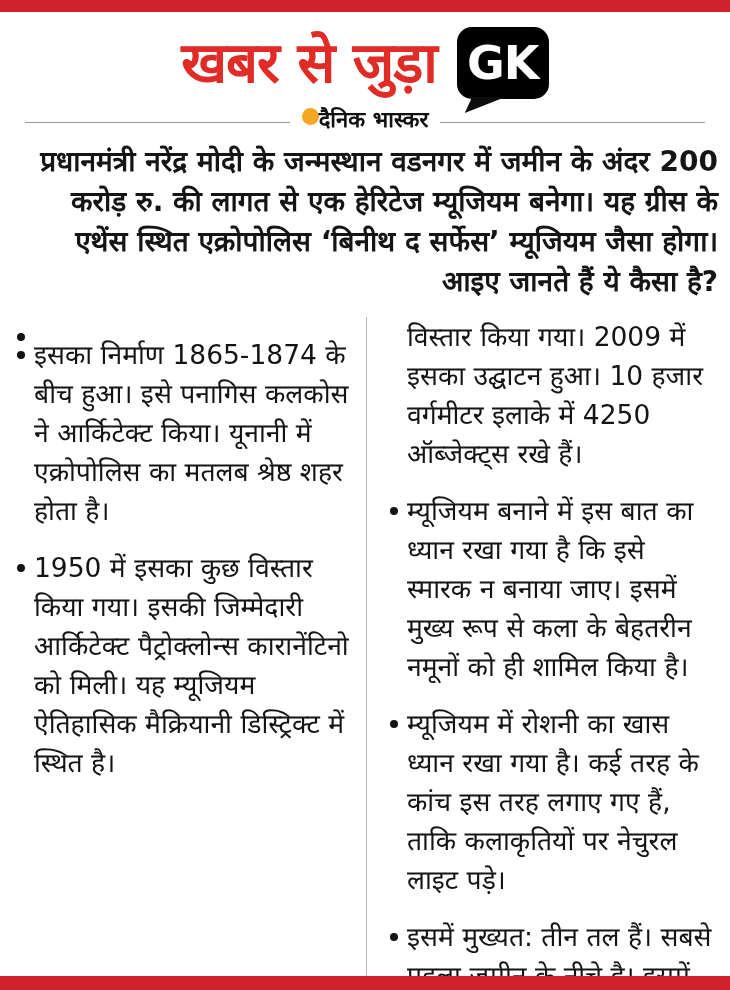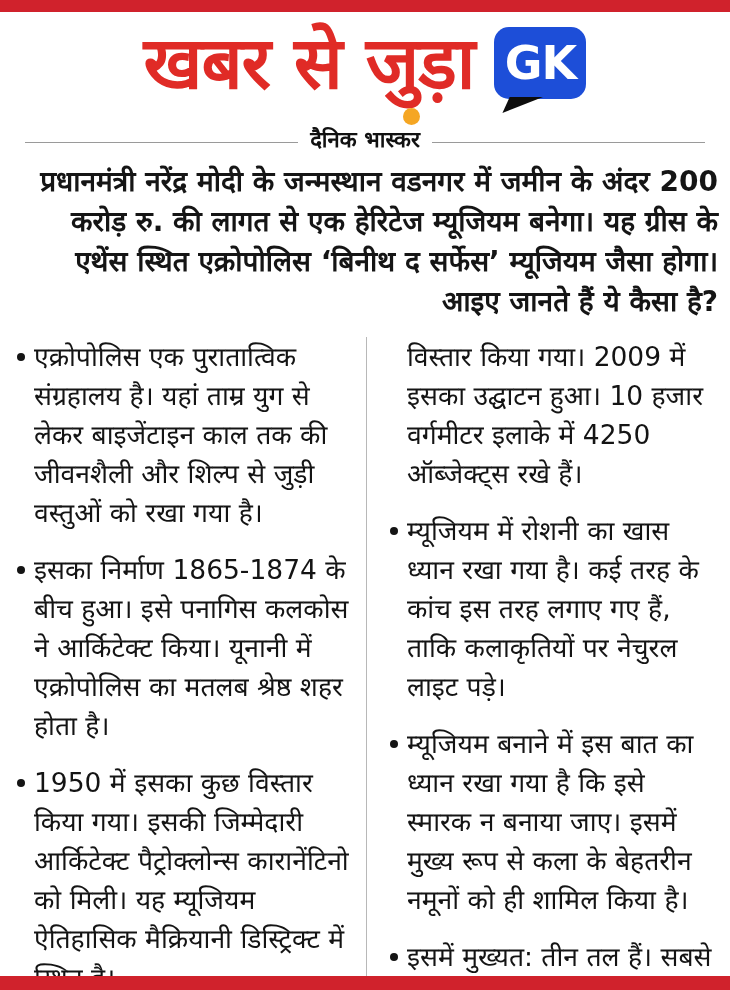--- a/index.html
+++ b/index.html
@@ -16,44 +16,44 @@
   .bar.bottom { bottom: 0; height: 14px; }
 
   
   header { padding-top: 22px; }
   .title-row {
     display: flex; justify-content: center; align-items: center; gap: 20px;
     height: 82px;
   }
   .page-title {
     color: var(--title-red, #e02b26);
-    font-size: 72px; font-weight: 700; line-height: 1;
+    font-size: 56px; font-weight: 700; line-height: 1;
     letter-spacing: -1px; white-space: nowrap;
   }
   .gk-badge {
     position: relative; width: 92px; height: 72px;
-    background: #1d4ed8; border-radius: 15px;
+    background: #000000; border-radius: 15px;
     display: flex; align-items: center; justify-content: center;
   }
   .gk-text {
     color: #fff; font-size: 46px; font-weight: 800; letter-spacing: -1px; line-height: 1;
   }
   .gk-tail {
     position: absolute; left: 8px; bottom: -14px;
     width: 52px; height: 16px; background: #0d0d0d;
     clip-path: polygon(0% 100%, 14% 0%, 78% 0%);
   }
   .brand-row {
     margin-top: 4px;
     display: flex; align-items: flex-end; justify-content: center;
     padding: 0 25px;
   }
   .rule { flex: 1 1 auto; height: 1px; background: #9a9a9a; margin-bottom: 9px; }
   .brand-block {
-    display: flex; flex-direction: column; align-items: flex-end;
+    display: flex; flex-direction: row; align-items: flex-start;
     padding: 0 12px;
   }
   .brand-dot {
     width: 17px; height: 17px; border-radius: 50%;
     background: var(--brand-orange, #f5a623);
     margin-bottom: 3px;
   }
   .brand-name {
     font-size: 22px; font-weight: 800; color: #111; line-height: 1.1;
     white-space: nowrap;
@@ -117,45 +117,44 @@
       <span class="rule"></span>
     </div>
   </header>
 
   <p class="intro">प्रधानमंत्री नरेंद्र मोदी के जन्मस्थान वडनगर में जमीन के अंदर 200 करोड़ रु. की लागत से एक हेरिटेज म्यूजियम बनेगा। यह ग्रीस के एथेंस स्थित एक्रोपोलिस ‘बिनीथ द सर्फेस’ म्यूजियम जैसा होगा। आइए जानते हैं ये कैसा है?</p>
 
   <div class="columns">
     <ul class="col left">
       <li class="item">
         <span class="dot"></span>
-        <span>एक्रोपोलिस एक पुरातात्विक संग्रहालय है। यहां ताम्र युग से लेकर बाइजेंटाइन काल तक की जीवनशैली और शिल्प से जुड़ी वस्तुओं को रखा गया है।</span>
       </li>
       <li class="item">
         <span class="dot"></span>
         <span>इसका निर्माण 1865-1874 के बीच हुआ। इसे पनागिस कलकोस ने आर्किटेक्ट किया। यूनानी में एक्रोपोलिस का मतलब श्रेष्ठ शहर होता है।</span>
       </li>
       <li class="item">
         <span class="dot"></span>
         <span>1950 में इसका कुछ विस्तार किया गया। इसकी जिम्मेदारी आर्किटेक्ट पैट्रोक्लोन्स कारानेंटिनो को मिली। यह म्यूजियम ऐतिहासिक मैक्रियानी डिस्ट्रिक्ट में स्थित है।</span>
       </li>
 
     </ul>
 
     <ul class="col right">
       <li class="item continuation">
         
         <span>विस्तार किया गया। 2009 में इसका उद्घाटन हुआ। 10 हजार वर्गमीटर इलाके में 4250 ऑब्जेक्ट्स रखे हैं।</span>
       </li>
       <li class="item">
         <span class="dot"></span>
-        <span>म्यूजियम में रोशनी का खास ध्यान रखा गया है। कई तरह के कांच इस तरह लगाए गए हैं, ताकि कलाकृतियों पर नेचुरल लाइट पड़े।</span>
+        <span>म्यूजियम बनाने में इस बात का ध्यान रखा गया है कि इसे स्मारक न बनाया जाए। इसमें मुख्य रूप से कला के बेहतरीन नमूनों को ही शामिल किया है।</span>
       </li>
       <li class="item">
         <span class="dot"></span>
-        <span>म्यूजियम बनाने में इस बात का ध्यान रखा गया है कि इसे स्मारक न बनाया जाए। इसमें मुख्य रूप से कला के बेहतरीन नमूनों को ही शामिल किया है।</span>
+        <span>म्यूजियम में रोशनी का खास ध्यान रखा गया है। कई तरह के कांच इस तरह लगाए गए हैं, ताकि कलाकृतियों पर नेचुरल लाइट पड़े।</span>
       </li>
       <li class="item">
         <span class="dot"></span>
         <span>इसमें मुख्यत: तीन तल हैं। सबसे पहला जमीन के नीचे है। इसमें खुदाई में मिली चीजों को रखा गया है। इसके ऊपर दो फ्लोर हैं, जहां गैलरी में आर्टिफैक्ट्स रखे गए हैं।</span>
       </li>
     </ul>
   </div>
 
   <div class="bar bottom"></div>
 

